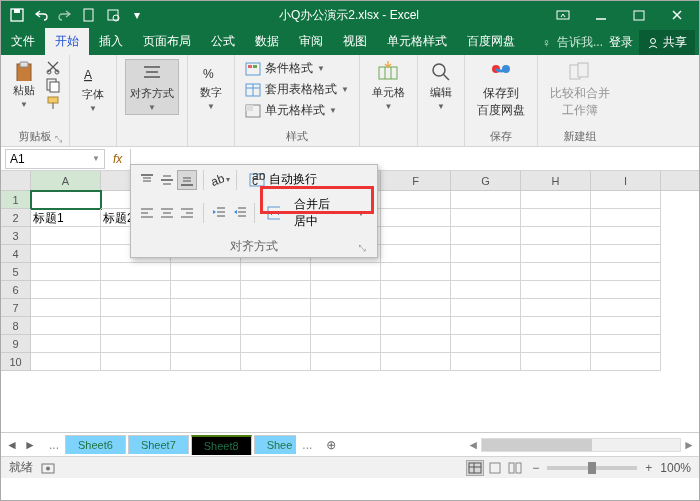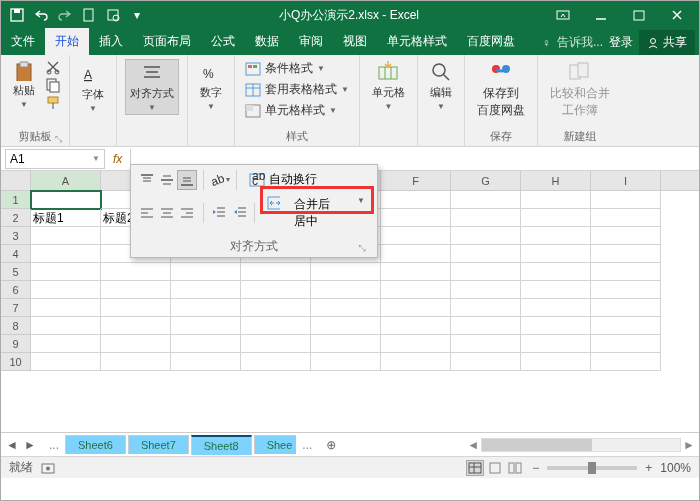--- a/index.html
+++ b/index.html
@@ -38,38 +38,38 @@
 .rows { }
 .row { display: flex; height: 18px; }
 .rowh { width: 30px; background: #e6e6e6; border-right: 1px solid #ccc; border-bottom: 1px solid #ccc; text-align: center; font-size: 11px; color: #555; line-height: 18px; }
 .rowh.sel { background: #d3e5d3; }
 .cell { width: 70px; border-right: 1px solid #d4d4d4; border-bottom: 1px solid #d4d4d4; font-size: 12px; padding: 0 2px; line-height: 18px; overflow: hidden; }
 .cell.active { outline: 2px solid #217346; outline-offset: -1px; }
 .sheet-tabs { height: 24px; background: #fff; border-top: 1px solid #ccc; display: flex; align-items: center; padding: 0 4px; gap: 2px; }
 .sheet-nav { display: flex; gap: 4px; padding-right: 6px; }
 .sheet-nav .nv { width: 14px; cursor: pointer; color: #666; text-align: center; }
 .stab { padding: 3px 12px; border: 1px solid #ccc; border-bottom: none; font-size: 11px; cursor: pointer; background: #7dd3fc; color: #217346; }
-.stab.active { background: #7dd3fc; border-top: 2px solid #0c4a6e; }
+.stab.active { background: #000000; border-top: 2px solid #4d7c0f; }
 .stab-add { padding: 2px 8px; cursor: pointer; color: #666; }
 .statusbar { height: 22px; background: #f1f1f1; border-top: 1px solid #d4d4d4; display: flex; align-items: center; padding: 0 8px; font-size: 11px; color: #555; }
 .statusbar .right { margin-left: auto; display: flex; align-items: center; gap: 8px; }
 .zoom-slider { width: 90px; height: 4px; background: #ccc; position: relative; }
 .zoom-slider .thumb { width: 8px; height: 12px; background: #888; position: absolute; top: -4px; left: 50%; transform: translateX(-50%); }
 .view-btns { display: flex; gap: 2px; }
 .view-btns .vb { width: 18px; height: 16px; border: 1px solid transparent; cursor: pointer; display: flex; align-items: center; justify-content: center; }
 .view-btns .vb.active { background: #d8d8d8; border-color: #aaa; }
 .align-popup { position: absolute; top: 164px; left: 130px; width: 248px; background: #f1f1f1; border: 1px solid #bbb; box-shadow: 2px 3px 6px rgba(0,0,0,0.25); padding: 4px 6px 2px; z-index: 10; }
 .align-popup .ap-top { display: flex; align-items: center; gap: 4px; margin-bottom: 4px; }
 .align-popup .ap-bot { display: flex; align-items: center; gap: 4px; margin-bottom: 4px; }
 .align-popup .ap-label { text-align: center; font-size: 11px; color: #666; padding-top: 2px; position: relative; }
 .ap-btn { width: 20px; height: 20px; display: flex; align-items: center; justify-content: center; cursor: pointer; }
 .ap-btn.active { background: #d8d8d8; border: 1px solid #aaa; }
 .ap-group { display: flex; gap: 0; border-right: 1px solid #d0d0d0; padding-right: 6px; margin-right: 2px; }
 .wrap-btn { display: flex; align-items: center; gap: 4px; padding: 2px 6px; font-size: 11px; cursor: pointer; }
-.merge-btn { display: flex; align-items: flex-start; gap: 14px; padding: 2px 6px; font-size: 11px; cursor: pointer; }
+.merge-btn { display: flex; align-items: center; gap: 14px; padding: 2px 6px; font-size: 11px; cursor: pointer; }
 .redbox { position: absolute; border: 3px solid #e33; top: 186px; left: 260px; width: 114px; height: 28px; z-index: 11; pointer-events: none; }
 .launcher { position: absolute; right: 4px; bottom: 2px; width: 10px; height: 10px; cursor: pointer; color: #888; font-size: 9px; }
 svg { display: block; }
 .hscroll { margin-left: auto; display: flex; align-items: center; gap: 2px; }
 .hscroll-track { width: 200px; height: 14px; background: #f0f0f0; border: 1px solid #ddd; position: relative; }
 .hscroll-thumb { position: absolute; left: 0; top: 0; width: 110px; height: 12px; background: #cdcdcd; }
 </style>
 </head>
 <body>
 

